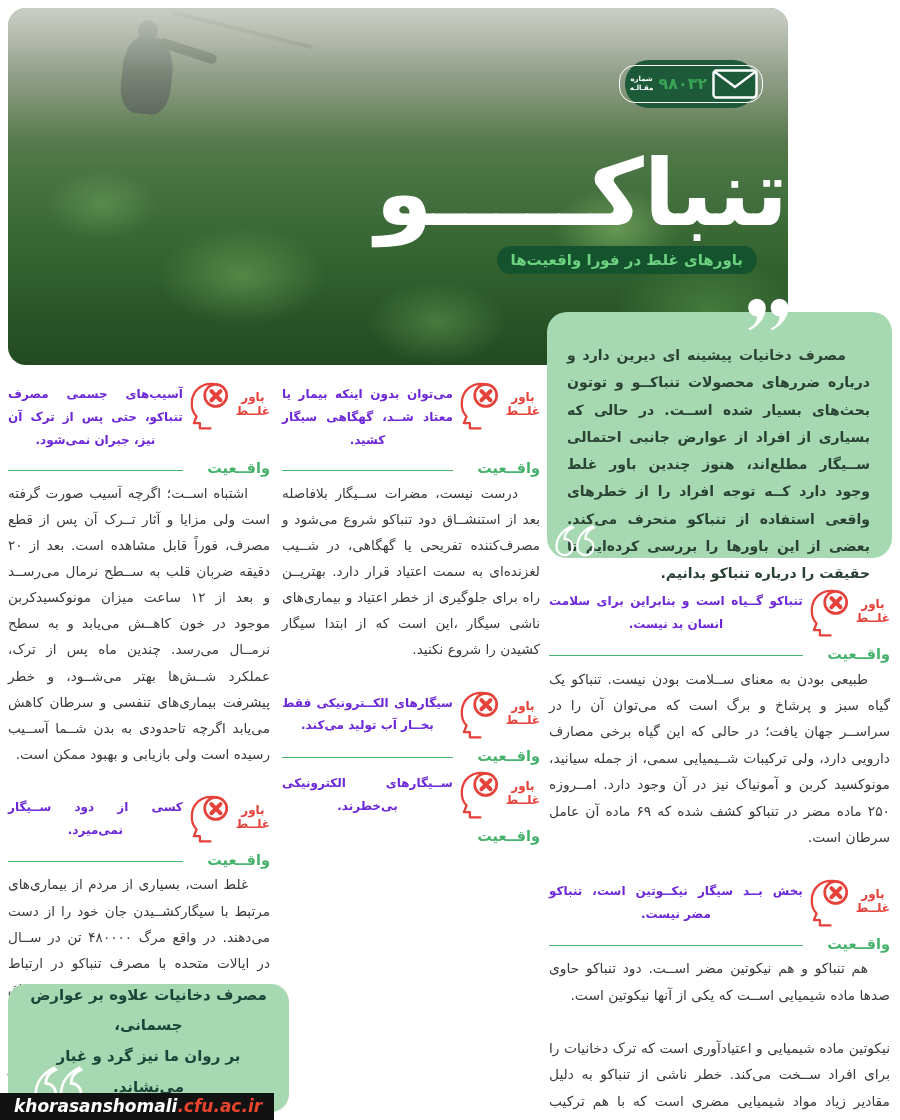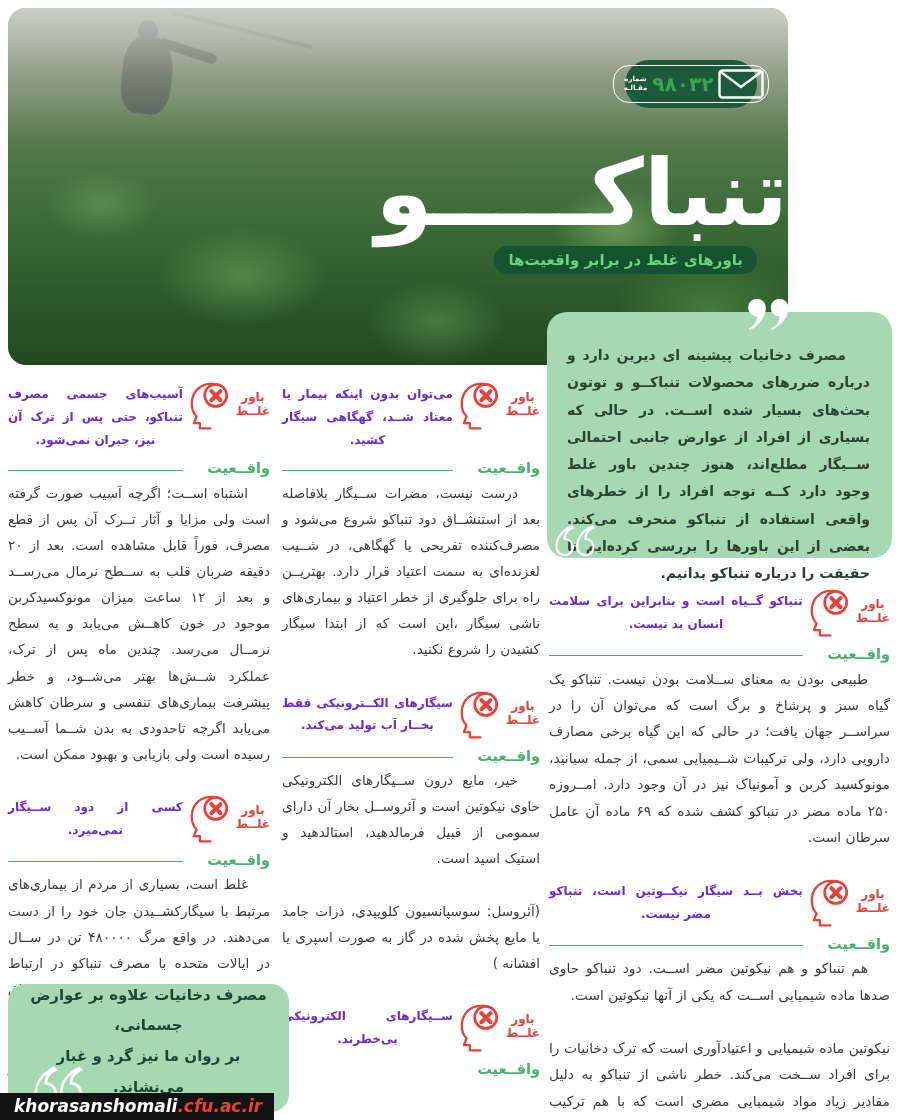--- a/index.html
+++ b/index.html
@@ -41,21 +41,21 @@
   
   .article-badge{
     position:absolute;left:625px;top:60px;width:132px;height:48px;border-radius:24px;
     background:#1d5a39;display:flex;align-items:center;justify-content:center;
   }
   .badge-capsule{
     display:flex;align-items:center;gap:5px;border:1.6px solid #fff;border-radius:16px;
     padding:3px 8px 3px 10px;
   }
   .badge-env{margin-right:-4px;display:block;}
-  .badge-number{color:#3aa455;font-weight:bold;font-size:20px;letter-spacing:1px;line-height:1;}
+  .badge-number{color:#3aa455;font-weight:bold;font-size:16px;letter-spacing:1px;line-height:1;}
   .badge-label{color:#fff;font-size:7px;line-height:1.25;text-align:center;font-weight:bold;}
 
   
   .page-title{
     position:absolute;right:112px;top:148px;margin:0;
     color:#fff;font-size:92px;font-weight:bold;line-height:1;white-space:nowrap;
   }
   .subtitle-pill{
     position:absolute;right:143px;top:246px;height:28px;
     background:#14532d;border-radius:14px;display:inline-flex;align-items:center;
@@ -138,21 +138,21 @@
     </svg>
     <div class="badge-number">۹۸۰۳۲</div>
     <div class="badge-label">
       <span>شماره</span>
       <span style="display:block">مقـالـه</span>
     </div>
   </div>
 </div>
 
 <h1 class="page-title">تنباکـــــو</h1>
-<div class="subtitle-pill">باورهای غلط در برابر واقعیت‌ها</div>
+<div class="subtitle-pill">باورهای غلط در فورا واقعیت‌ها</div>
 
 <div class="intro-box">
   <svg class="quote q-top" width="50" height="36" viewBox="0 0 62 44">
     <path d="M22 2 C10 8 2 18 2 30 a11 11 0 1 0 11 -11 c0 -7 4 -12 11 -15 z" fill="#ffffff"></path>
     <path d="M50 2 C38 8 30 18 30 30 a11 11 0 1 0 11 -11 c0 -7 4 -12 11 -15 z" fill="#ffffff"></path>
   </svg>
   <p class="intro-text">مصرف دخانیات پیشینه ای دیرین دارد و درباره ضررهای محصولات تنباکــو و توتون بحث‌های بسیار شده اســت. در حالی که بسیاری از افراد از عوارض جانبی احتمالی ســیگار مطلع‌اند، هنوز چندین باور غلط وجود دارد کــه توجه افراد را از خطرهای واقعی استفاده از تنباکو منحرف می‌کند. بعضی از این باورها را بررسی کرده‌ایم  تا حقیقت را درباره تنباکو بدانیم.</p>
   <svg class="quote q-bottom" width="46" height="34" viewBox="0 0 62 44">
     <path d="M22 2 C10 8 2 18 2 30 a11 11 0 1 0 11 -11 c0 -7 4 -12 11 -15 z" fill="none" stroke="#ffffff" stroke-width="3"></path>
     <path d="M50 2 C38 8 30 18 30 30 a11 11 0 1 0 11 -11 c0 -7 4 -12 11 -15 z" fill="none" stroke="#ffffff" stroke-width="3"></path>
@@ -245,23 +245,20 @@
           <circle cx="30" cy="16" r="11.5" fill="#ffffff" stroke="#e5423b" stroke-width="2.8"></circle>
           <path d="M25.5 11.5 l9.5 9.5 M35 11.5 l-9.5 9.5" stroke="#e5423b" stroke-width="4.2" stroke-linecap="round"></path>
         </svg>
       </div>
       <p class="myth-text">سیگارهای الکــترونیکی فقط بخــار آب تولید می‌کند.</p>
     </div>
     <div class="fact-row">
       <span class="fact-word">واقــعیت</span>
       <span class="fact-rule"></span>
     </div>
-    <p class="fact-text">خیر، مایع درون ســیگارهای الکترونیکی حاوی نیکوتین است و آئروســل بخار آن دارای سمومی از قبیل فرمالدهید، استالدهید و استیک اسید است.
-
-(آئروسل: سوسپانسیون کلوییدی، ذرات جامد یا مایع پخش شده در گاز به صورت اسپری یا افشانه )</p>
   </div>
 
   <div class="myth">
     <div class="myth-head">
       <div class="belief-icon">
         <div class="belief-labels">
           <span>باور</span>
           <span>غلــط</span>
         </div>
         <svg width="44" height="50" viewBox="0 0 46 52">

